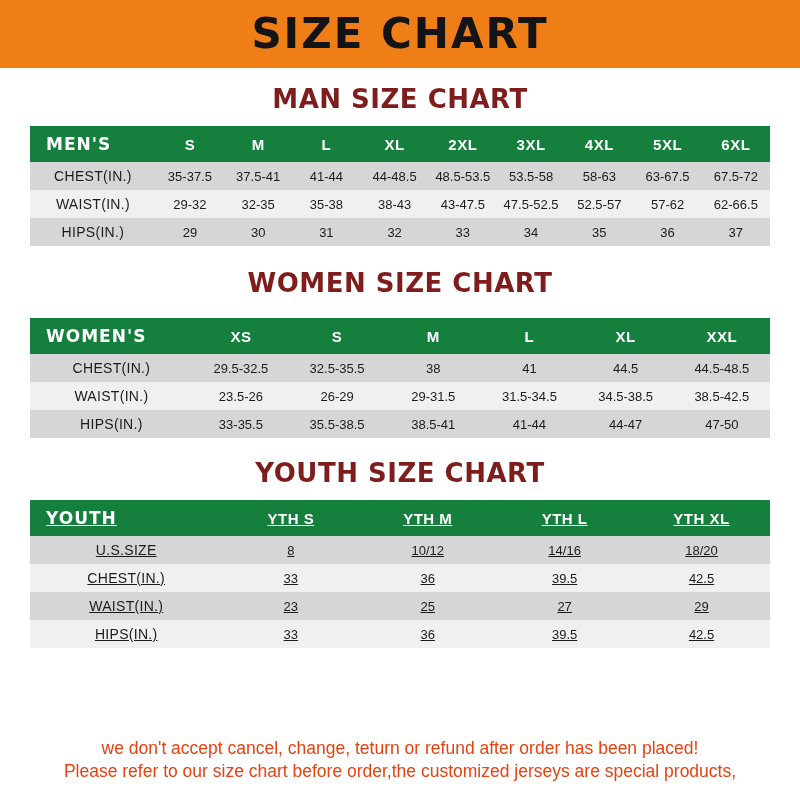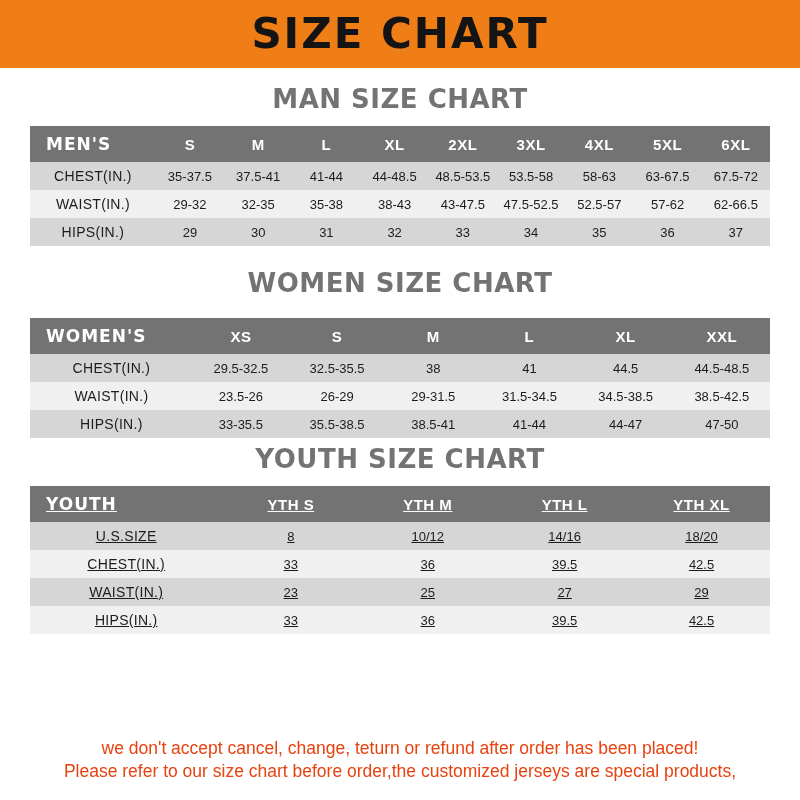--- a/index.html
+++ b/index.html
@@ -35,26 +35,26 @@
     letter-spacing: 2px;
     color: #141414;
     line-height: 1;
   }
   
   .section-title {
     text-align: center;
     font-family: "DejaVu Sans", sans-serif;
     font-weight: bold;
     font-size: 26px;
-    color: #737373;
+    color: #7f1d1d;
     letter-spacing: 0.5px;
   }
   .sec1-title { margin-top: 16px; margin-bottom: 12px; }
   .sec2-title { margin-top: 22px; margin-bottom: 20px; }
-  .sec3-title { margin-top: 6px; margin-bottom: 12px; }
+  .sec3-title { margin-top: 20px; margin-bottom: 12px; }
 
   
   .tbl-wrap {
     padding: 0 30px;
   }
   table.size-table {
     width: 100%;
     border-collapse: collapse;
     table-layout: fixed;
     font-family: "Liberation Sans", sans-serif;
@@ -63,21 +63,21 @@
   table.size-table td {
     text-align: center;
     font-size: 13px;
     color: #1c1c1c;
     padding: 0;
     height: 28px;
     vertical-align: middle;
     white-space: nowrap;
   }
   table.size-table thead tr {
-    background: #737373;
+    background: #15803d;
   }
   table.size-table thead th {
     color: #ffffff;
     font-weight: bold;
     font-size: 15px;
     height: 36px;
     letter-spacing: 0.5px;
   }
   table.size-table thead th.corner {
     font-family: "DejaVu Sans", sans-serif;

